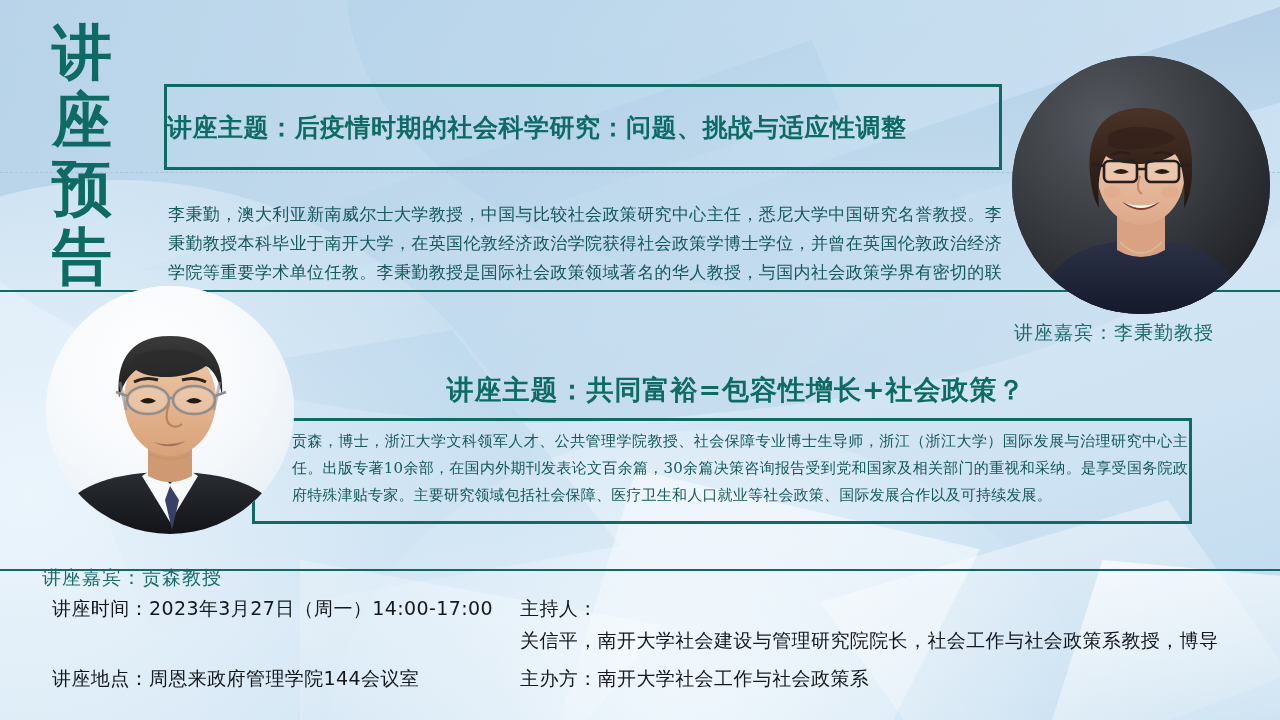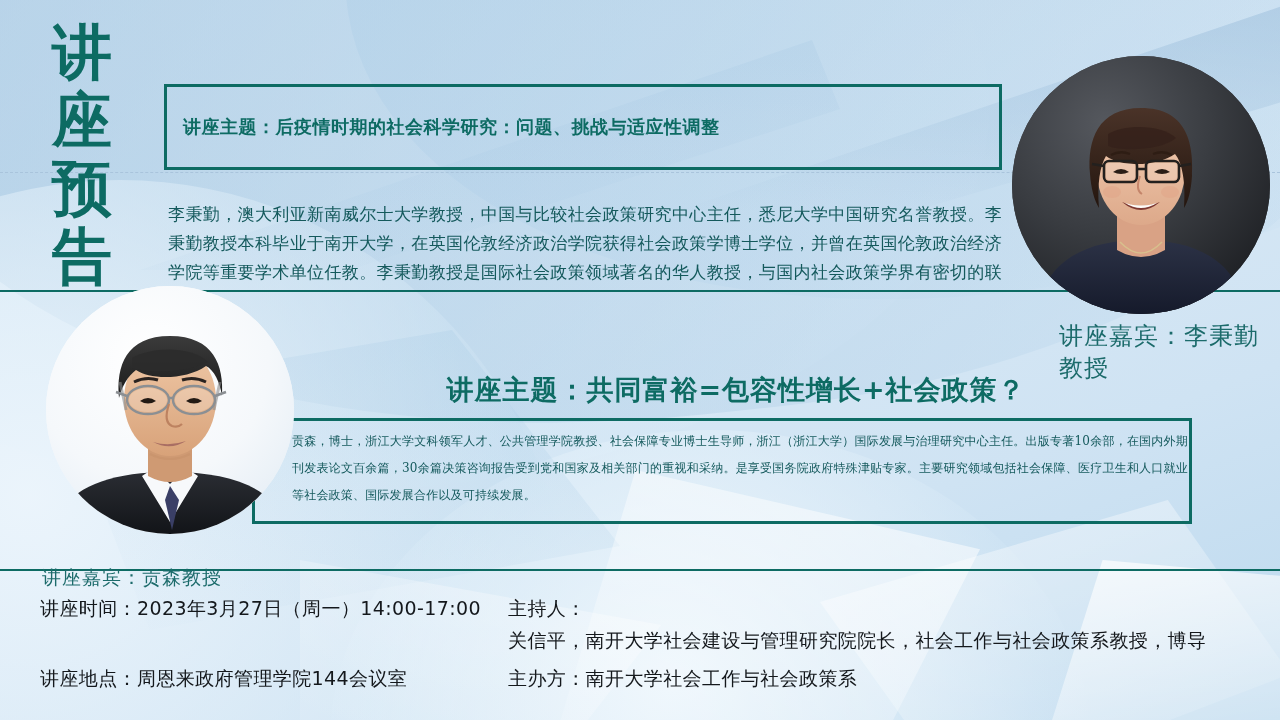--- a/index.html
+++ b/index.html
@@ -86,69 +86,69 @@
   .vtitle span{display:block;}
 
   
   .title-box1{
     position:absolute;left:164px;top:84px;width:838px;height:86px;
     border:3px solid #0d6b63;box-sizing:border-box;z-index:5;
     display:flex;align-items:center;
   }
   .title-box1 .ttl{
     font-family:"DejaVu Sans","Liberation Sans",sans-serif;
-    font-weight:700;font-size:18px;color:#0d6b63;
-    padding-left:16px;letter-spacing:.5px;white-space:nowrap;
+    font-weight:700;font-size:25px;color:#0d6b63;
+    letter-spacing:.5px;white-space:nowrap;
   }
   .bio1{
     position:absolute;left:168px;top:200px;width:834px;z-index:5;
     font-family:"DejaVu Serif","Liberation Serif",serif;
     font-size:17px;line-height:29px;color:#14595c;
     text-align:justify;letter-spacing:.3px;
   }
   .caption1{
     position:absolute;left:1014px;top:320px;z-index:7;
     font-family:"DejaVu Sans","Liberation Sans",sans-serif;
-    font-size:24px;color:#1c6b6b;letter-spacing:1px;margin-left:45px;
+    font-size:19px;color:#1c6b6b;letter-spacing:1px;
   }
 
   
   .title2{
     position:absolute;left:280px;top:372px;width:912px;z-index:6;
     text-align:center;
     font-family:"DejaVu Sans","Liberation Sans",sans-serif;
     font-weight:700;font-size:27px;color:#0d6b63;letter-spacing:1px;
   }
   .box2{
     position:absolute;left:252px;top:418px;width:940px;height:106px;
     border:3px solid #0d6b63;box-sizing:border-box;z-index:4;
   }
   .bio2{
     position:absolute;left:292px;top:428px;width:896px;z-index:5;
     font-family:"DejaVu Serif","Liberation Serif",serif;
-    font-size:12px;line-height:27px;color:#14595c;
+    font-size:15px;line-height:27px;color:#14595c;
     text-align:justify;letter-spacing:.2px;
   }
   .caption2{
     position:absolute;left:42px;top:536px;z-index:7;
     font-family:"DejaVu Sans","Liberation Sans",sans-serif;
     font-size:19px;color:#1c6b6b;letter-spacing:1px;margin-top:29px;
   }
 
   
   .photo{position:absolute;border-radius:50%;overflow:hidden;z-index:8;}
   .photo1{left:1012px;top:56px;width:258px;height:258px;
           background:radial-gradient(circle at 34% 28%,#4a4d53 0%,#35383d 45%,#1e2024 100%);}
   .photo2{left:46px;top:286px;width:248px;height:248px;
           background:radial-gradient(circle at 40% 30%,#ffffff 0%,#f4f7fa 55%,#e6eef5 100%);}
   .photo svg{display:block;width:100%;height:100%;}
 
   
   .footer{position:absolute;left:0;top:592px;width:1280px;z-index:7;}
-  .f-row{display:flex;margin-bottom:6px;}
+  .f-row{display:flex;margin-bottom:6px;padding-left:12px;}
   .f-left{width:508px;padding-left:40px;box-sizing:border-box;}
   .f-right{flex:1;}
   .f-line{
     font-family:"DejaVu Sans","Liberation Sans",sans-serif;
     font-size:19px;color:#14181c;line-height:32px;letter-spacing:.4px;
     white-space:nowrap;
   }
   .f-label{font-weight:400;}
 </style>
 </head>

